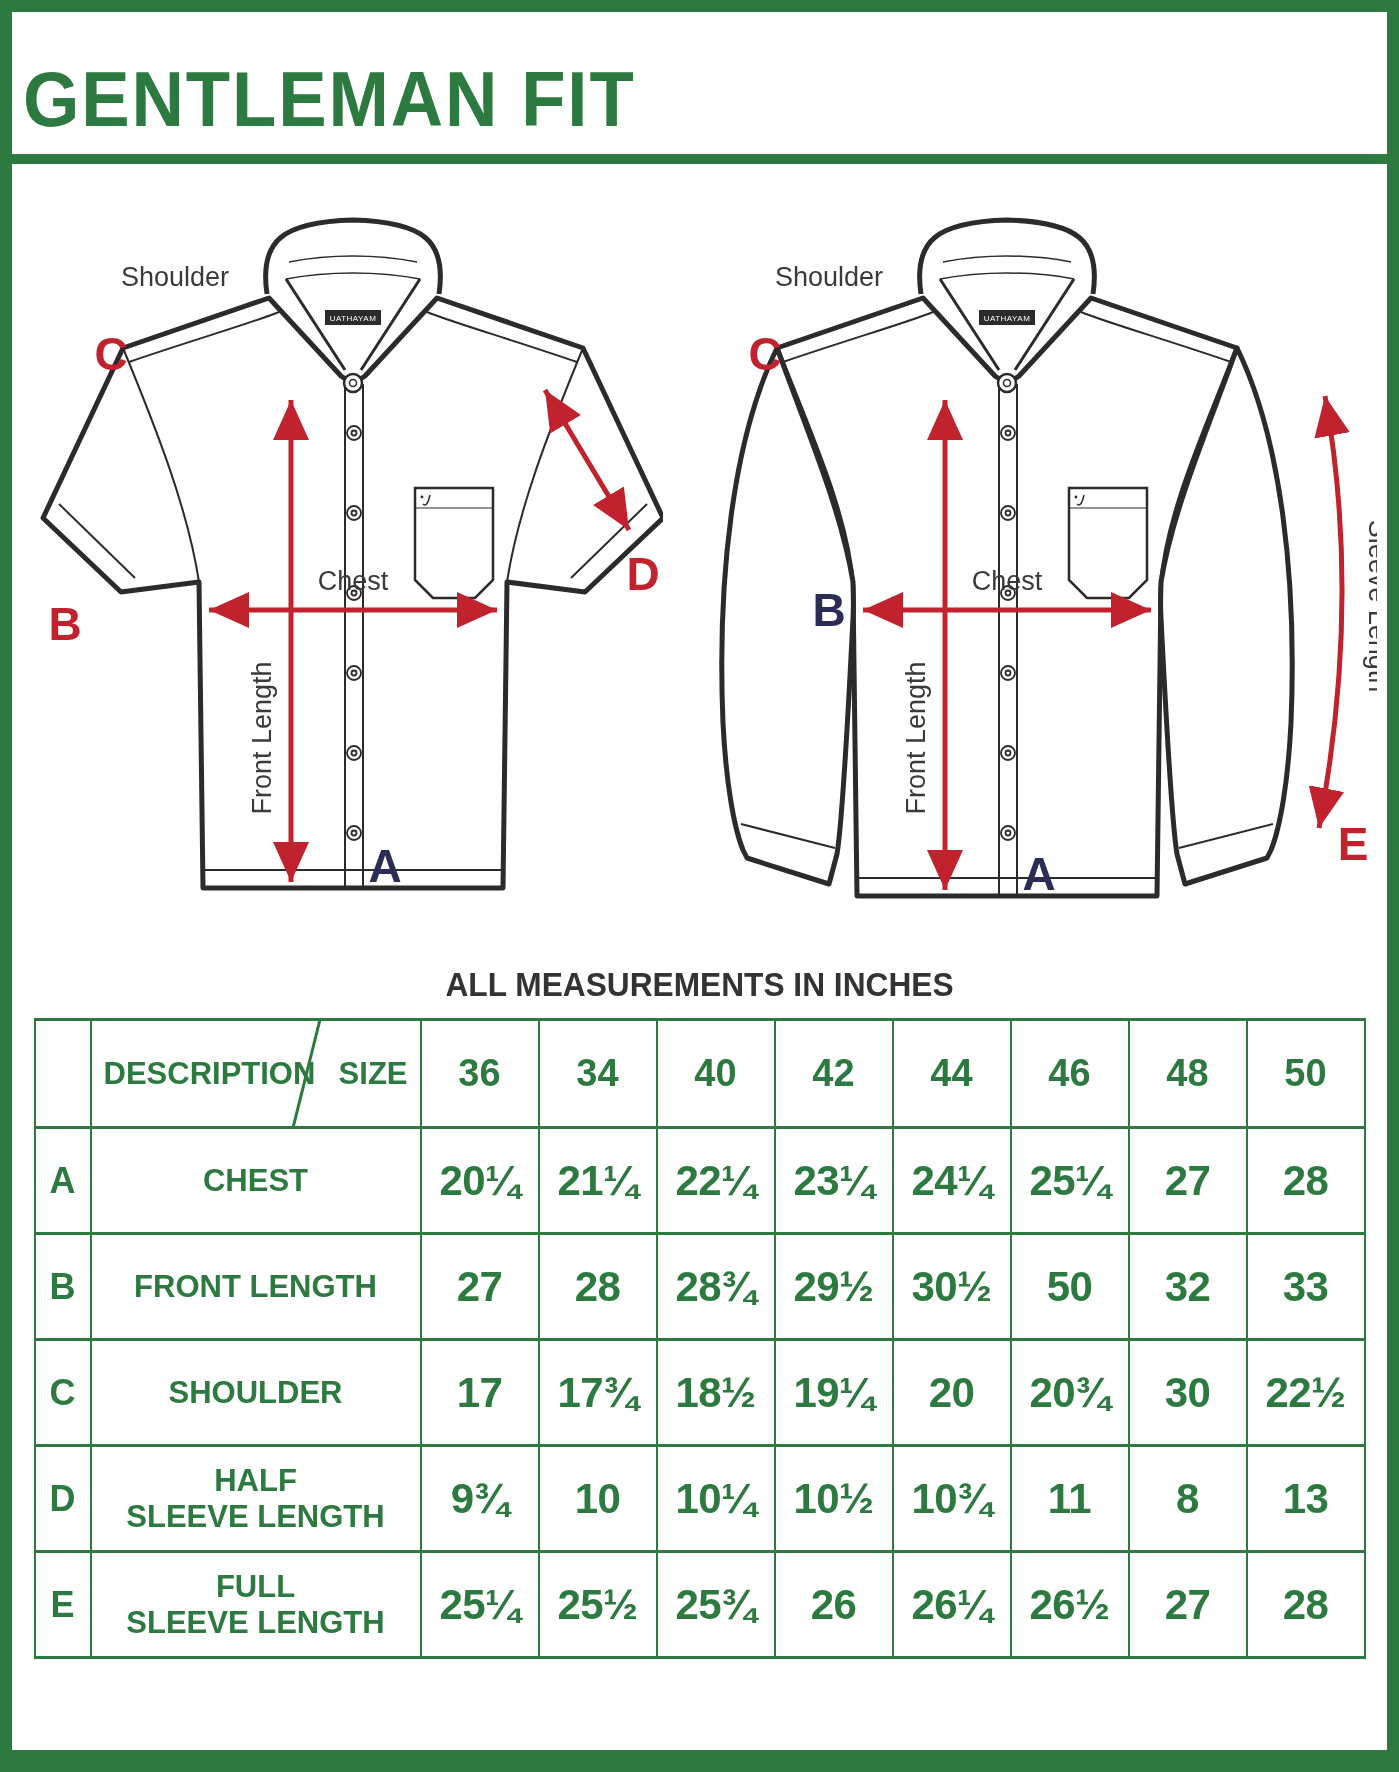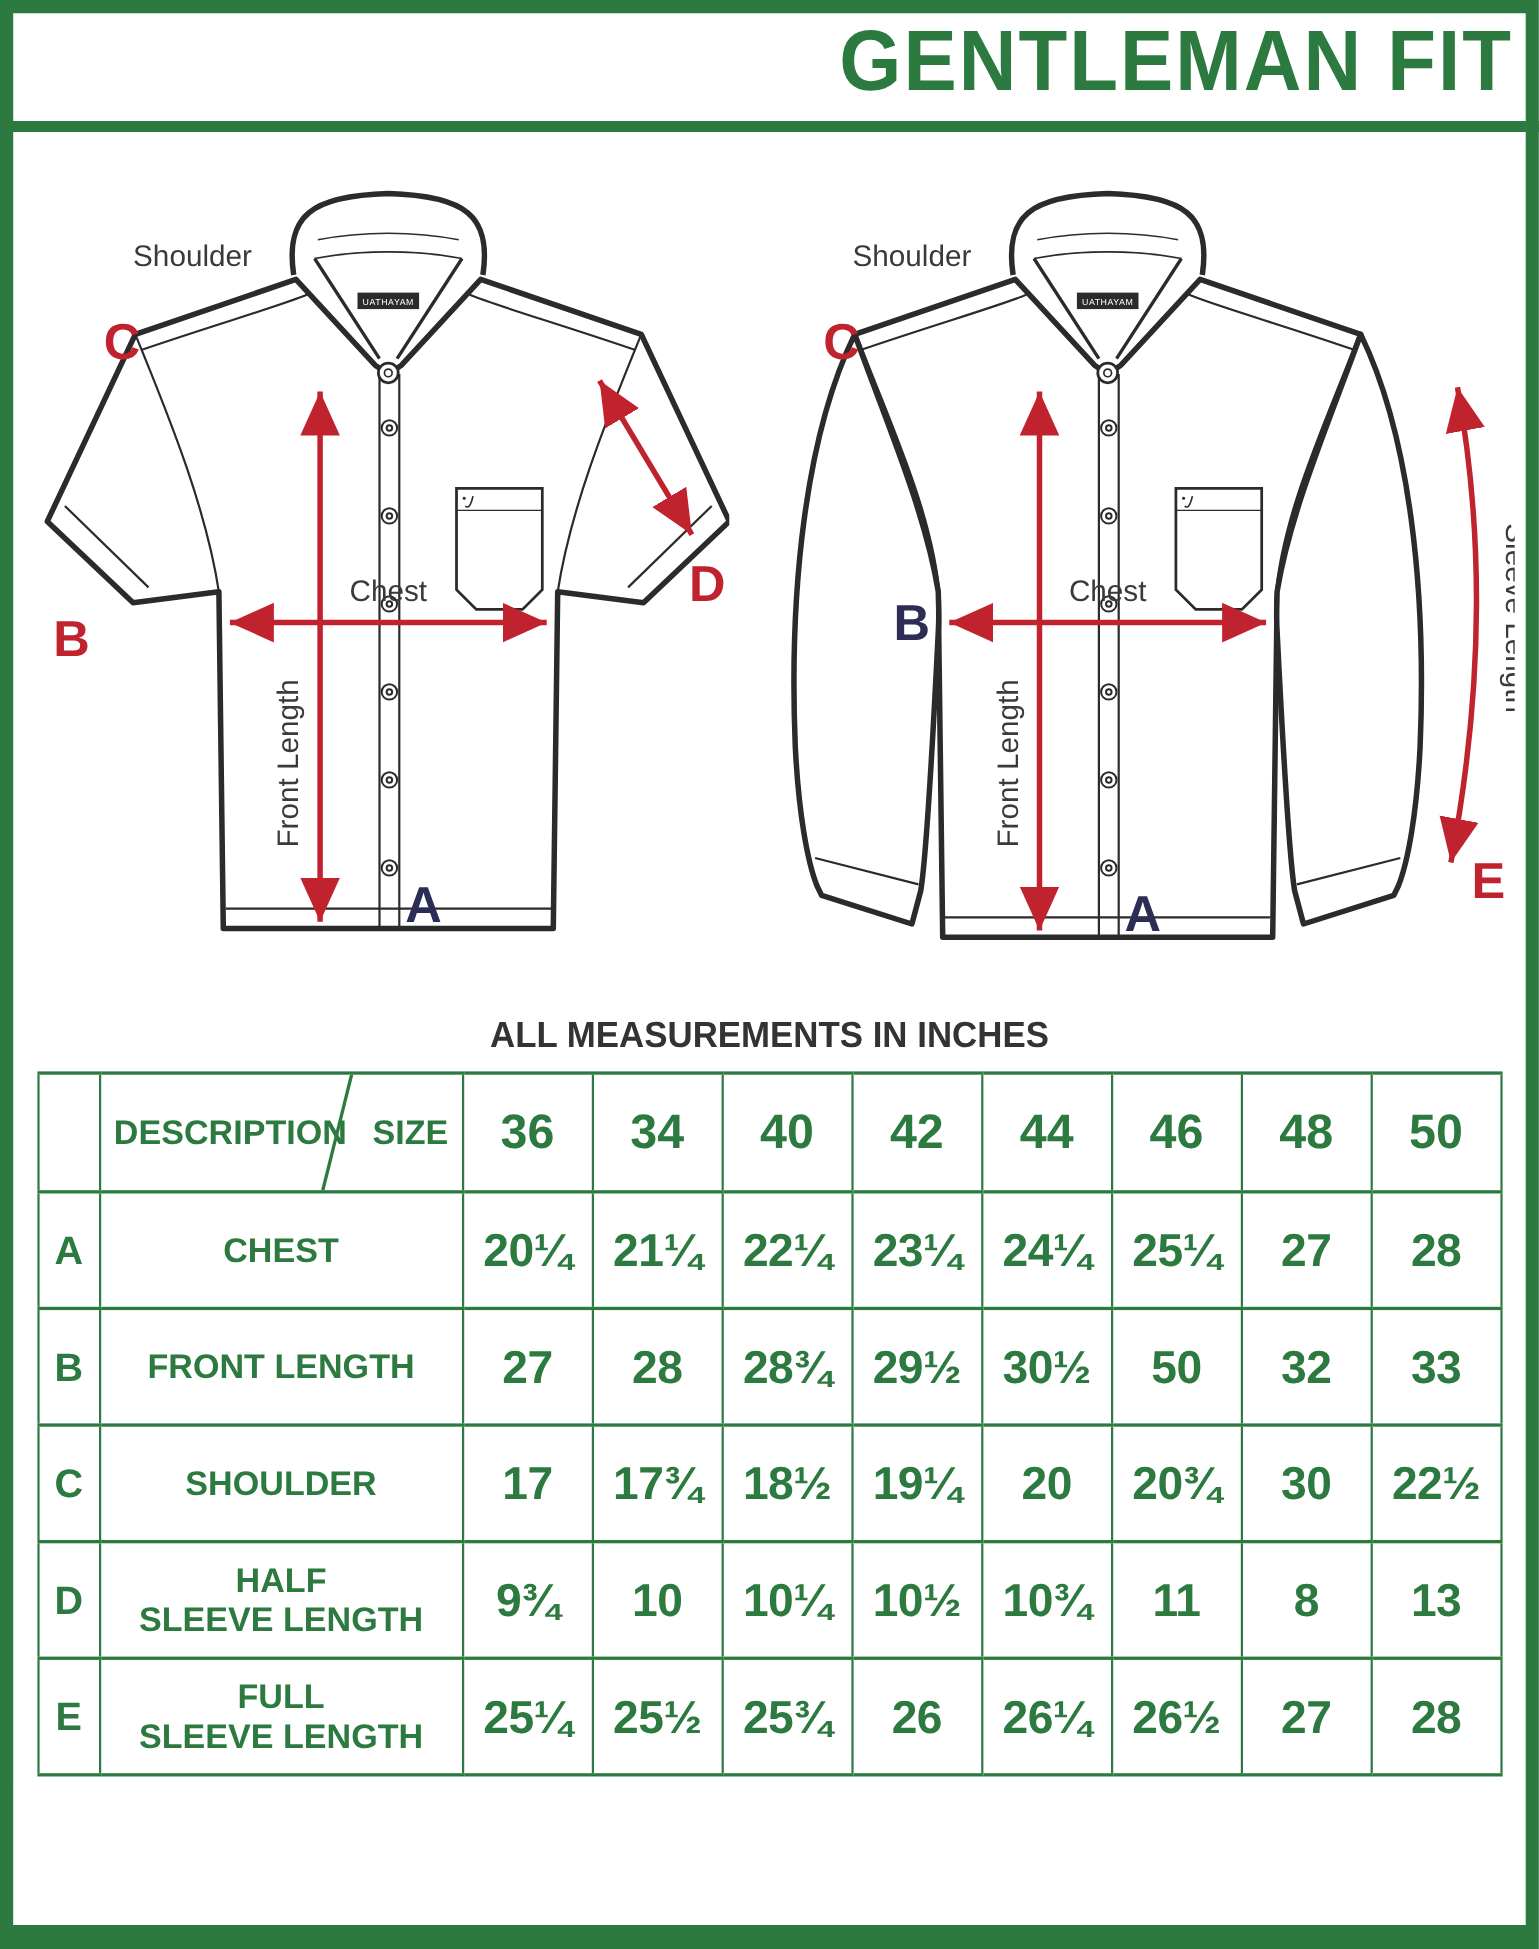--- a/index.html
+++ b/index.html
@@ -2,38 +2,38 @@
 <html><head>
 <meta charset="utf-8">
 <style>
   :root{
     --green:#2c7a3f; --red:#c1232e; --navy:#2b2d55; --ink:#3a3a3a; --line:#2b2b2b;
   }
   *{margin:0;padding:0;box-sizing:border-box;}
   body{width:1399px;height:1772px;position:relative;background:#fff;
        font-family:"Liberation Sans",sans-serif;overflow:hidden;}
   .frame{position:absolute;inset:0;border:12px solid var(--green);border-bottom-width:22px;pointer-events:none;z-index:5;}
-  .header{height:110px;display:flex;align-items:center;justify-content:flex-end;}
+  .header{height:110px;display:flex;align-items:center;justify-content:flex-start;margin-top:44px;}
   .title{color:var(--green);font-size:78px;font-weight:bold;letter-spacing:2px;
          transform:scaleX(0.93);white-space:nowrap;}
   .divider{height:10px;background:var(--green);width:100%;}
   .diagrams{display:flex;justify-content:center;align-items:flex-start;gap:14px;margin-top:14px;height:782px;}
   .note{ text-align:center;color:#333;font-size:33px;font-weight:bold;margin:6px 0 14px 0;
          transform:scaleX(0.96);}
   table{border-collapse:collapse;width:1330px;margin:0 auto;table-layout:fixed;}
   table,th,td{border:2px solid var(--green);}
   th,td{border-top-width:3px;border-bottom-width:3px;text-align:center;vertical-align:middle;color:var(--green);}
   tr{height:106px;}
   tr.hdr{height:108px;}
   .corner{position:relative;overflow:hidden;}
   .corner .wrap{display:flex;justify-content:space-between;align-items:center;padding:0 12px;
                 font-size:31px;font-weight:bold;}
   .corner .slash{position:absolute;left:65%;top:-4%;height:108%;width:3px;background:var(--green);
                  transform:rotate(14deg);}
-  .size-h{font-size:44px;font-weight:bold;}
+  .size-h{font-size:38px;font-weight:bold;}
   .letter-c{font-size:36px;font-weight:bold;}
   .label-c{font-size:31px;font-weight:bold;white-space:pre-line;line-height:1.15;}
   .value-c{font-size:42px;font-weight:bold;letter-spacing:-0.5px;}
   svg text{font-family:"Liberation Sans",sans-serif;}
   .gray-lb{fill:var(--ink);font-size:27px;}
   .red-lt{fill:var(--red);font-size:46px;font-weight:bold;}
   .navy-lt{fill:var(--navy);font-size:46px;font-weight:bold;}
   .brand-t{fill:#fff;font-size:8px;letter-spacing:0.5px;}
 </style>
 </head>

